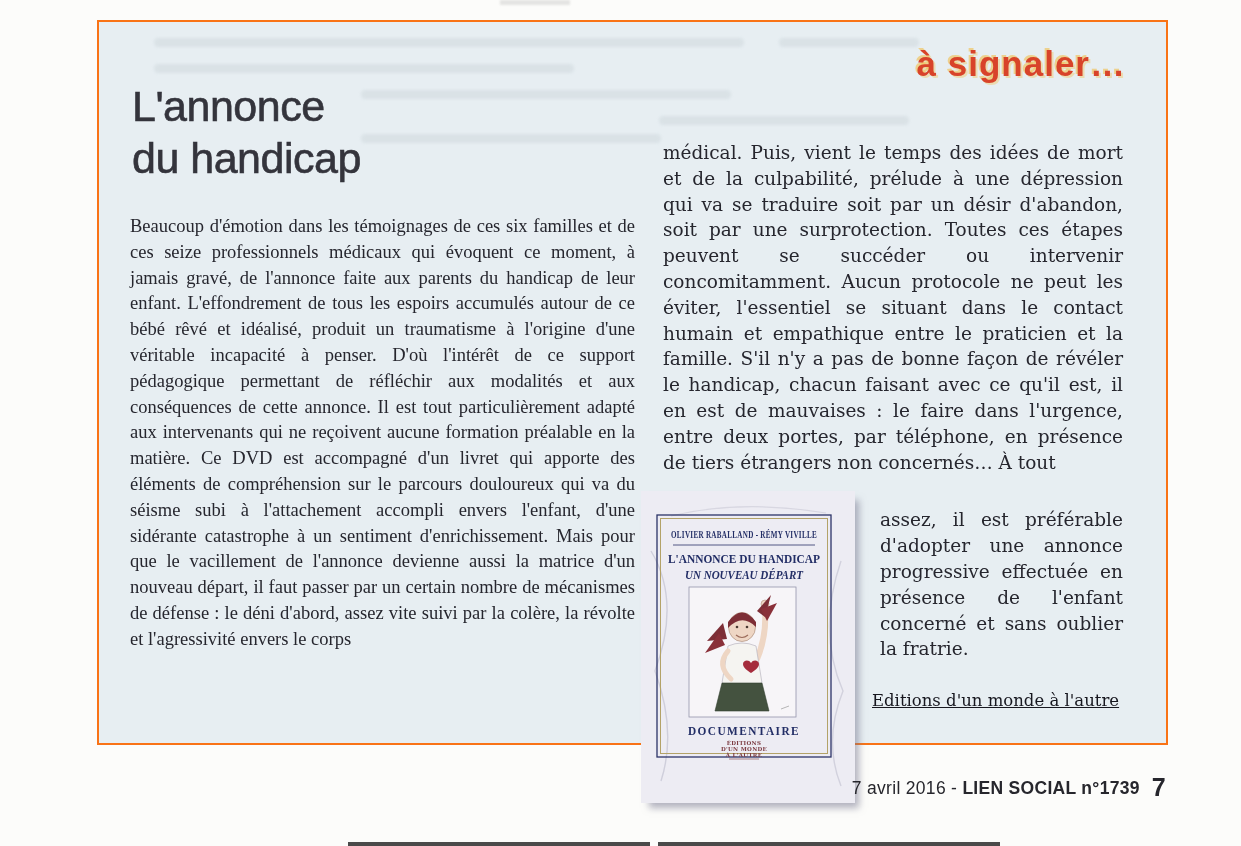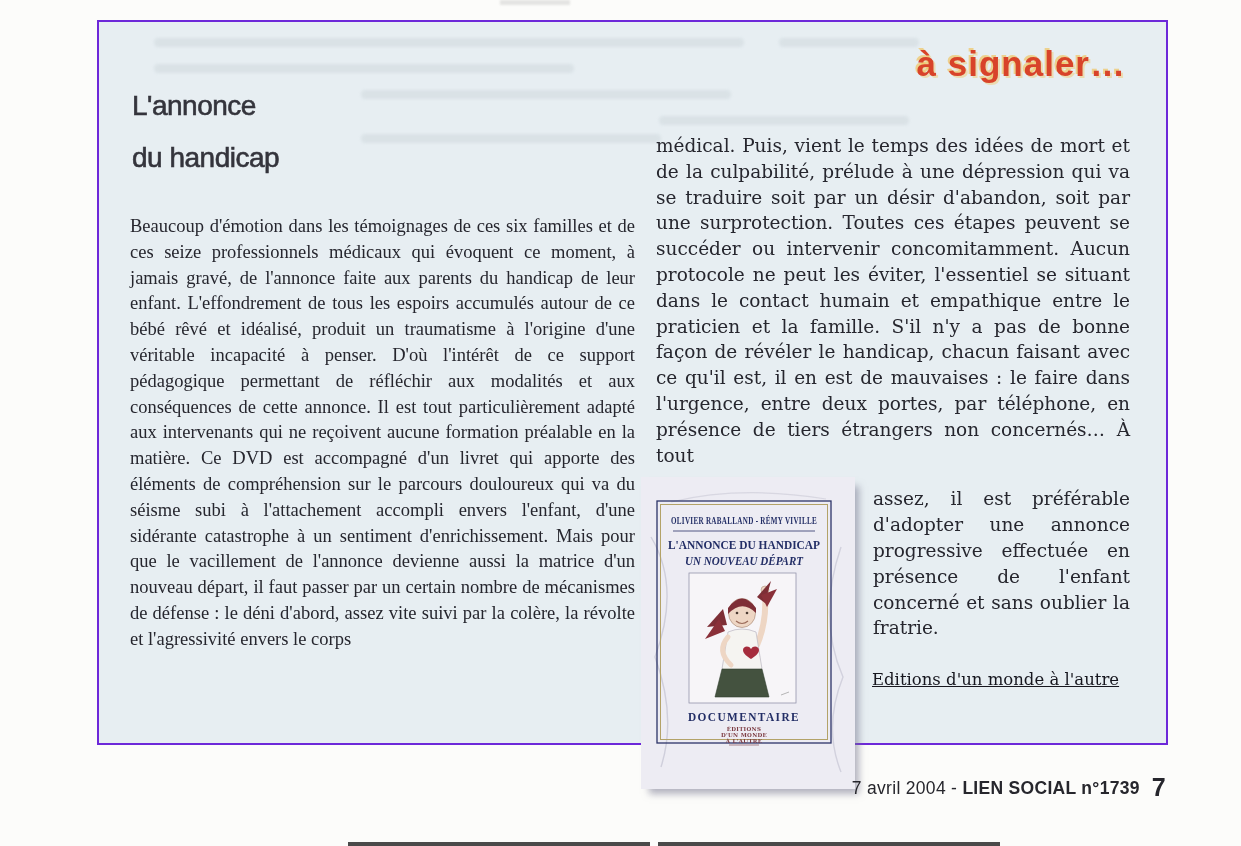--- a/index.html
+++ b/index.html
@@ -4,48 +4,48 @@
 <style>
   html,body{margin:0;padding:0;}
   body{
     width:1241px;height:846px;position:relative;overflow:hidden;
     background:#fcfcfa;
     font-family:"Liberation Sans",sans-serif;
   }
   
   .content-box{
     position:absolute;left:97px;top:20px;width:1071px;height:725px;
-    background:#e7eef2;border:2px solid #6d28d9;box-sizing:border-box;
+    background:#e7eef2;border:2px solid #f97316;box-sizing:border-box;
   }
   
   .ghost{position:absolute;height:9px;border-radius:5px;background:rgba(128,145,155,.13);filter:blur(1.5px);pointer-events:none;}
   .top-smudge{position:absolute;left:500px;top:0;width:70px;height:5px;background:rgba(120,120,120,.18);filter:blur(1px);}
   
   .section-label{
     position:absolute;top:22px;right:40px;
     font-size:35px;font-weight:bold;letter-spacing:1px;
     color:#d8432a;
     text-shadow:-2px -2px 0 rgba(243,185,60,.55), 2px 2px 0 rgba(243,185,60,.35);
   }
   
   .article-title{
     position:absolute;left:33px;top:58px;margin:0;
-    font-size:28px;line-height:52px;font-weight:normal;
+    font-size:43px;line-height:52px;font-weight:normal;
     color:#34343c;letter-spacing:-.5px;white-space:pre-line;
     -webkit-text-stroke:.6px #34343c;
   }
   
   .bodytext{
     font-family:"DejaVu Serif",serif;
     font-size:18.5px;line-height:25.8px;color:#26262e;
     text-align:justify;hyphens:auto;-webkit-hyphens:auto;
   }
   .col-left{position:absolute;left:31px;top:192px;width:505px;font-family:Liberation Serif, serif;}
   .col-right{position:absolute;left:548px;top:102px;width:492px;}
-  .col-right p{margin:9px;}
+  .col-right p{margin:16px;}
   .media-row{display:flex;margin-left:-6px;margin-top:4px;gap:9px;}
   .dvd-wrap{flex:none;width:214px;height:312px;box-shadow:6px 7px 7px -2px rgba(118,118,142,.55);background:#edecf3;}
   .side-col{width:278px;}
   .wrap-text{margin:0;}
   
   .caption{margin-top:26px;font-size:16.5px;line-height:25px;color:#17171f;}
   .cap-main{margin:0;text-align:justify;}
   .cap-lead{font-weight:bold;font-style:italic;}
   .cap-line{margin:8px;text-decoration:underline;}
   
@@ -148,17 +148,17 @@
         <div class="caption">
           <div class="cap-line">Editions d'un monde à l'autre</div>
         </div>
       </div>
 
     </div>
   </div>
 </div>
 
 <div class="footer">
-  <span>7 avril 2004 - </span><span class="journal">LIEN SOCIAL n°1739</span><span class="pagenum">7</span>
+  <span>7 avril 2016 - </span><span class="journal">LIEN SOCIAL n°1739</span><span class="pagenum">7</span>
 </div>
 
 <div class="scan-bar" style="left:348px;width:302px;"></div>
 <div class="scan-bar" style="left:658px;width:342px;"></div>
 
 </body></html>

